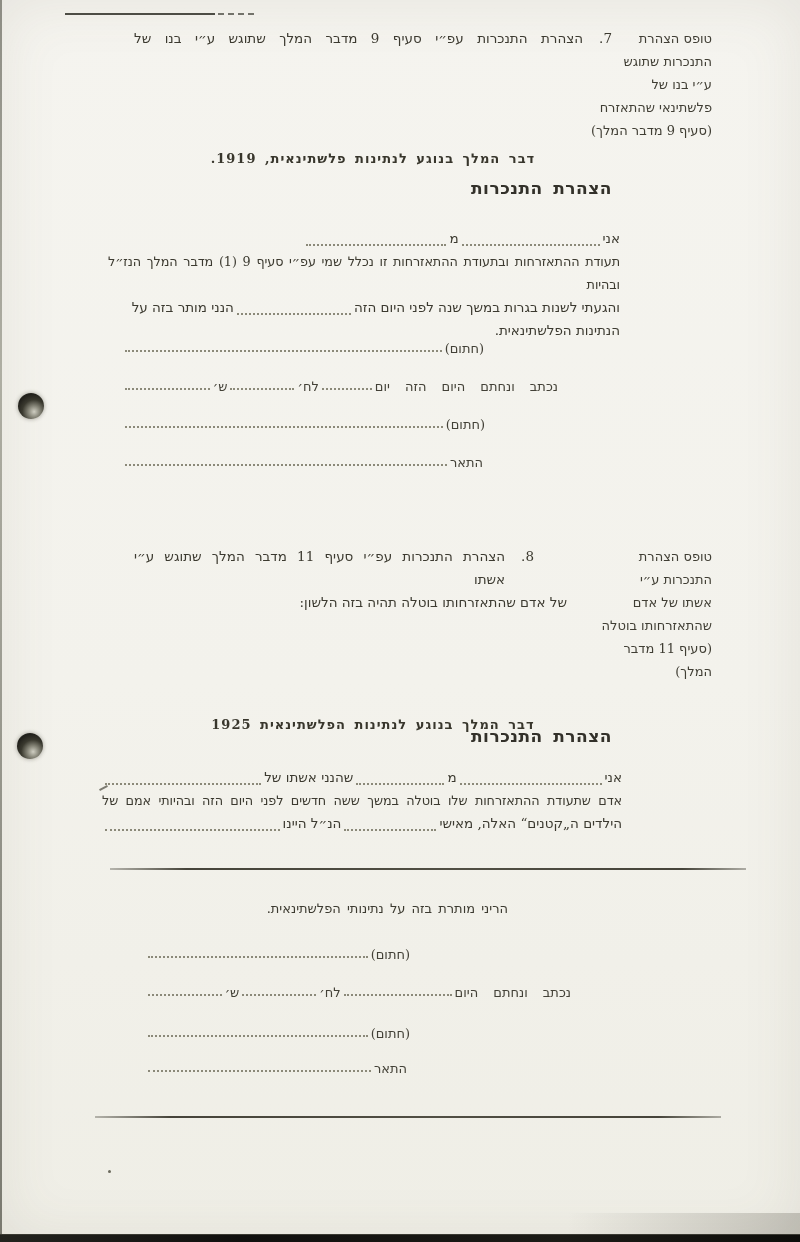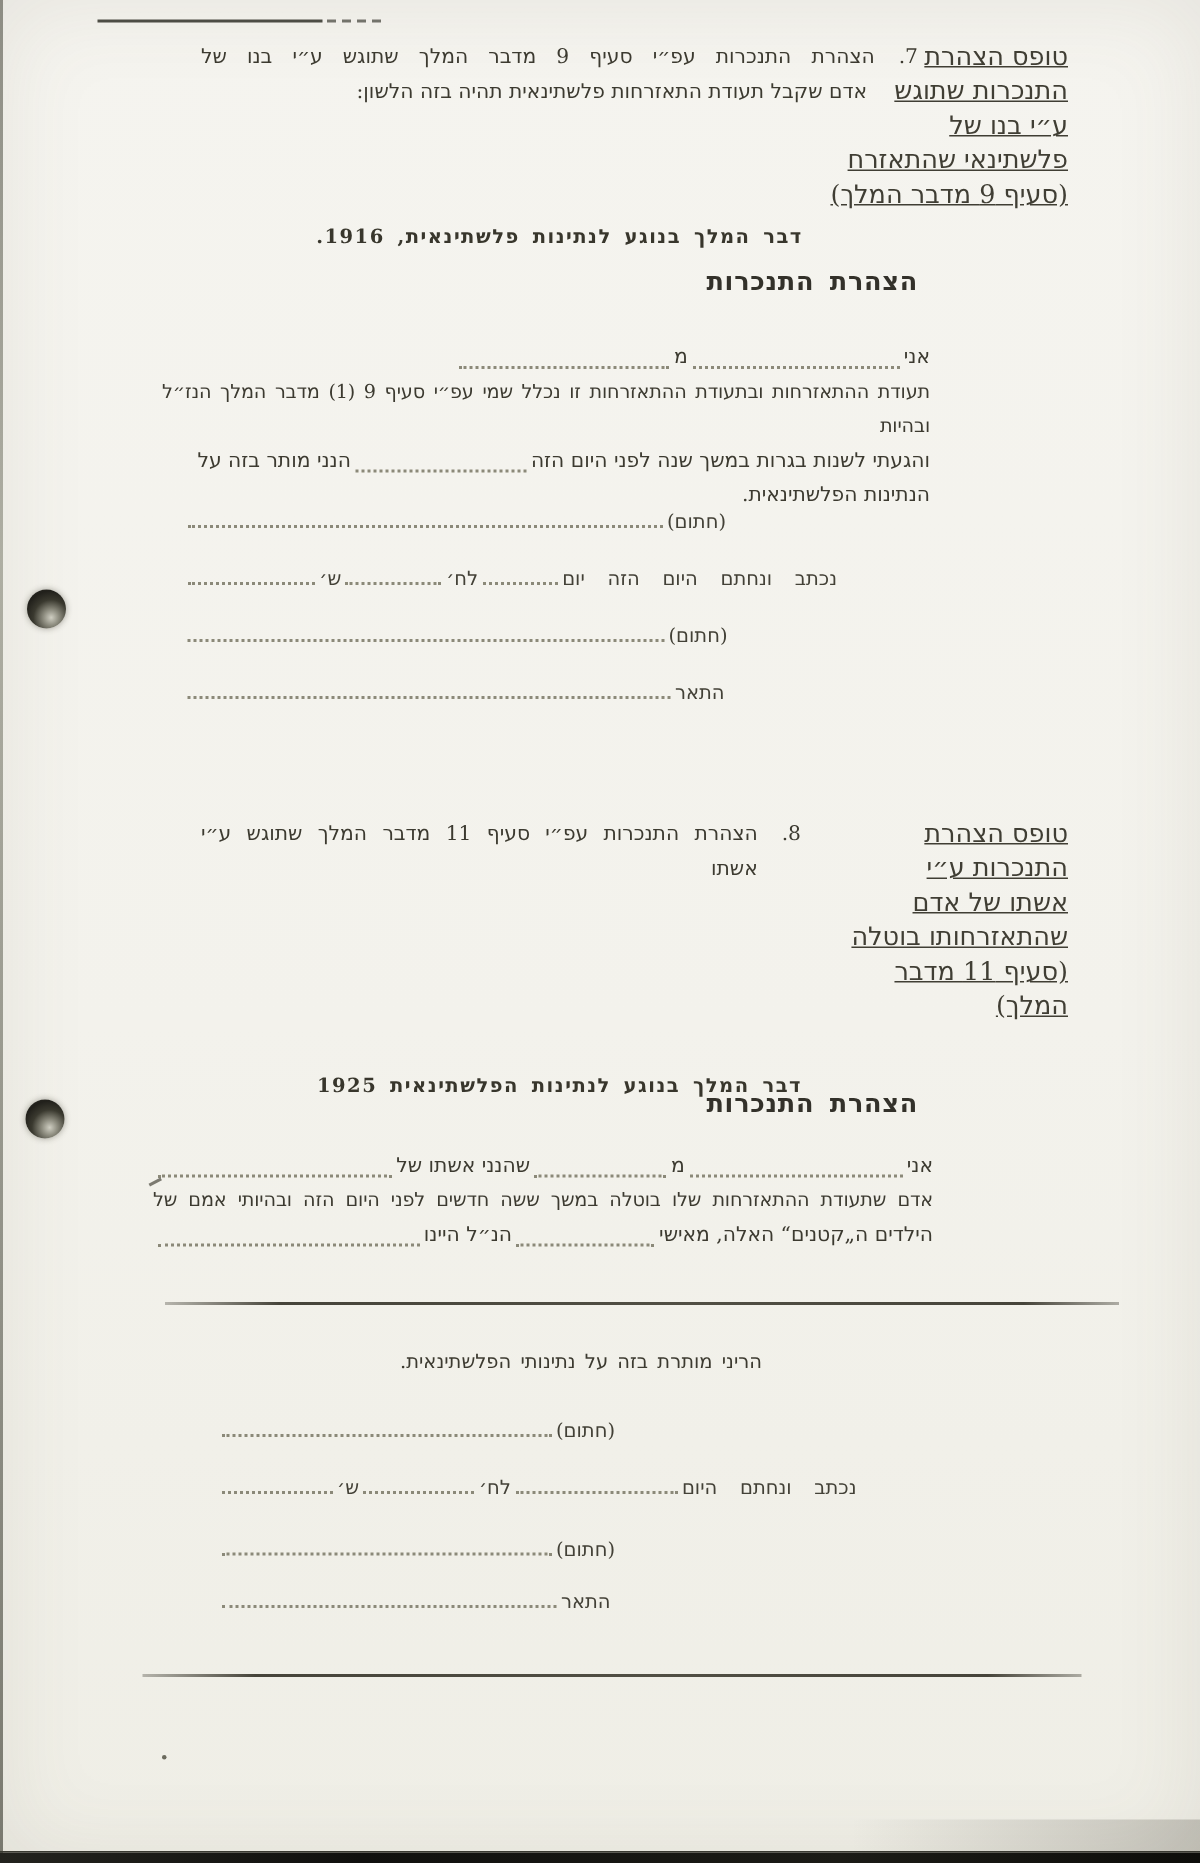--- a/index.html
+++ b/index.html
@@ -23,21 +23,21 @@
     background: radial-gradient(circle at 62% 72%, #cfceC2 0%, #8a897c 22%, #3a392f 48%, #21201b 72%, #2e2d26 100%);
     box-shadow: 0 0 4px rgba(60,58,45,0.45); }
   .hole1 { left:18px; top:393px; }
   .hole2 { left:17px; top:733px; }
   .speck { position:absolute; left:108px; top:1170px; width:3px; height:3px; border-radius:50%; background:#6b6a5d; }
   .tick  { position:absolute; left:99px; top:787px; width:9px; height:2px; background:#5e5d52; transform:rotate(-28deg); opacity:.8; }
   .hline { position:absolute; height:2px;
     background:linear-gradient(90deg, rgba(70,68,58,.35), #46443a 12%, #514f44 55%, #46443a 90%, rgba(70,68,58,.4)); }
 
   
-  .mnote { position:absolute; right:88px; width:114px; font-size:17px; line-height:23px; color:#403e34;text-decoration:underline; }
+  .mnote { position:absolute; right:88px; width:114px; font-size:13px; line-height:23px; color:#403e34; }
   .mnote div { white-space:nowrap; }
   .intro { position:absolute; right:188px; width:478px; font-size:13.5px; line-height:23px; }
   .intro-l1 { display:flex; }
   .sec-num { flex:0 0 auto; }
   .intro-l1 .txt { flex:1; margin-right:16px; text-align:justify; text-align-last:justify; word-spacing:2px; }
   .sec8 .intro-l1 { padding-right:78px; }
   .intro-l2 { white-space:nowrap; }
   .ind34 { padding-right:34px; }
   .ind45 { padding-right:45px; }
 
@@ -75,24 +75,23 @@
     <div>התנכרות שתוגש</div>
     <div>ע״י בנו של</div>
     <div>פלשתינאי שהתאזרח</div>
     <div>(סעיף 9 מדבר המלך)</div>
   </div>
   <div class="intro" style="top:27px">
     <div class="intro-l1">
       <span class="sec-num">7.</span>
       <span class="txt">הצהרת התנכרות עפ״י סעיף 9 מדבר המלך שתוגש ע״י בנו של</span>
     </div>
-    <div class="intro-l2 ind34">אדם שקבל תעודת התאזרחות פלשתינאית תהיה בזה הלשון:</div>
   </div>
 
-  <div class="law" style="top:151px">דבר המלך בנוגע לנתינות פלשתינאית, 1916.</div>
+  <div class="law" style="top:151px">דבר המלך בנוגע לנתינות פלשתינאית, 1919.</div>
   <div class="decl-title" style="top:178px">הצהרת התנכרות</div>
 
   <div class="para" style="top:227px; right:180px; width:512px">
     <div class="fline">
       <span>אני</span>
       <span class="dots" style="flex:0 0 138px"></span>
       <span>מ</span>
       <span class="dots" style="flex:0 0 140px"></span>
     </div>
     <div class="jline long">תעודת ההתאזרחות ובתעודת ההתאזרחות זו נכלל שמי עפ״י סעיף 9 (1) מדבר המלך הנז״ל ובהיות</div>
@@ -131,20 +130,21 @@
     <div>אשתו של אדם</div>
     <div>שהתאזרחותו בוטלה</div>
     <div>(סעיף 11 מדבר</div>
     <div>המלך)</div>
   </div>
   <div class="intro sec8" style="top:545px">
     <div class="intro-l1">
       <span class="sec-num">8.</span>
       <span class="txt">הצהרת התנכרות עפ״י סעיף 11 מדבר המלך שתוגש ע״י אשתו</span>
     </div>
+    <div class="intro-l2 ind45">של אדם שהתאזרחותו בוטלה תהיה בזה הלשון:</div>
   </div>
 
   <div class="law" style="top:717px">דבר המלך בנוגע לנתינות הפלשתינאית 1925</div>
   <div class="decl-title" style="top:726px">הצהרת התנכרות</div>
 
   <div class="para" style="top:766px; right:178px; width:520px">
     <div class="fline">
       <span>אני</span>
       <span class="dots" style="flex:0 0 142px"></span>
       <span>מ</span>

